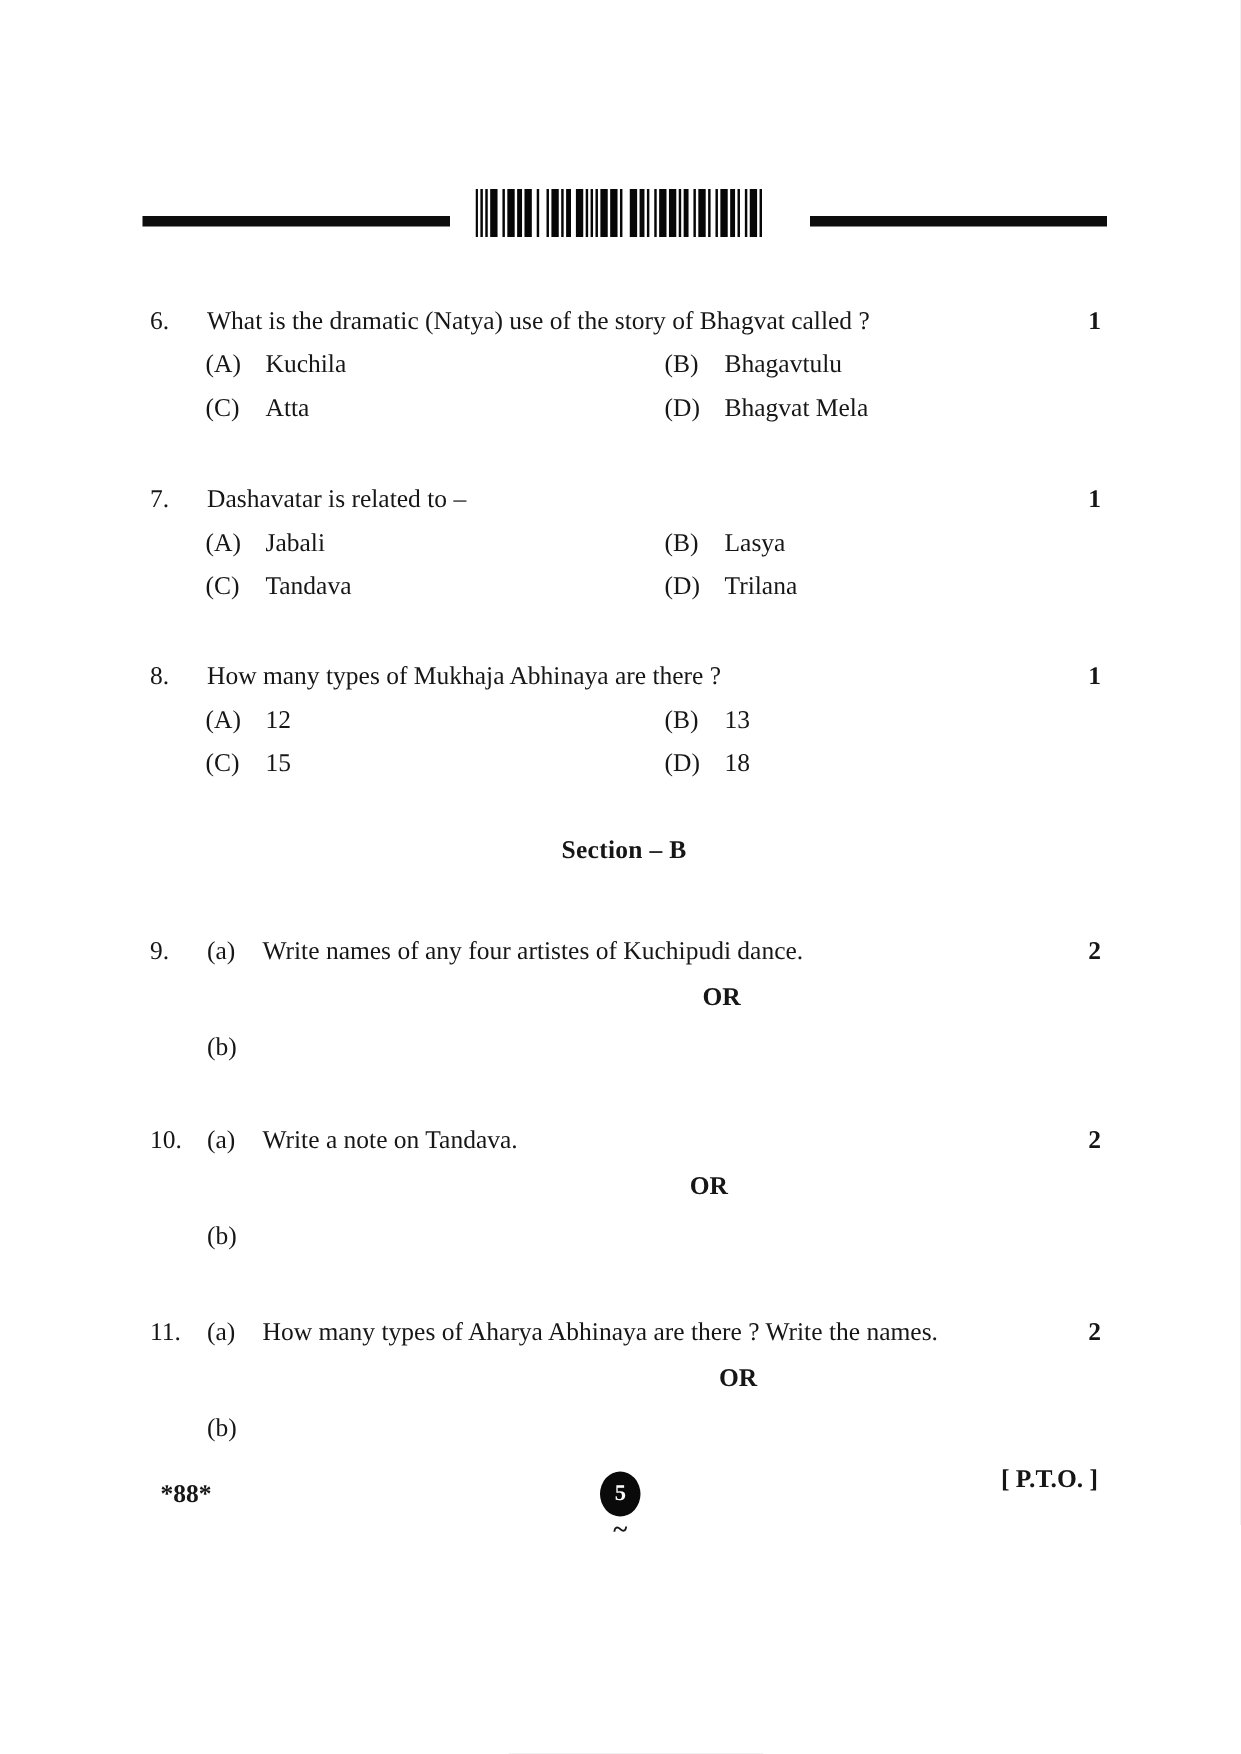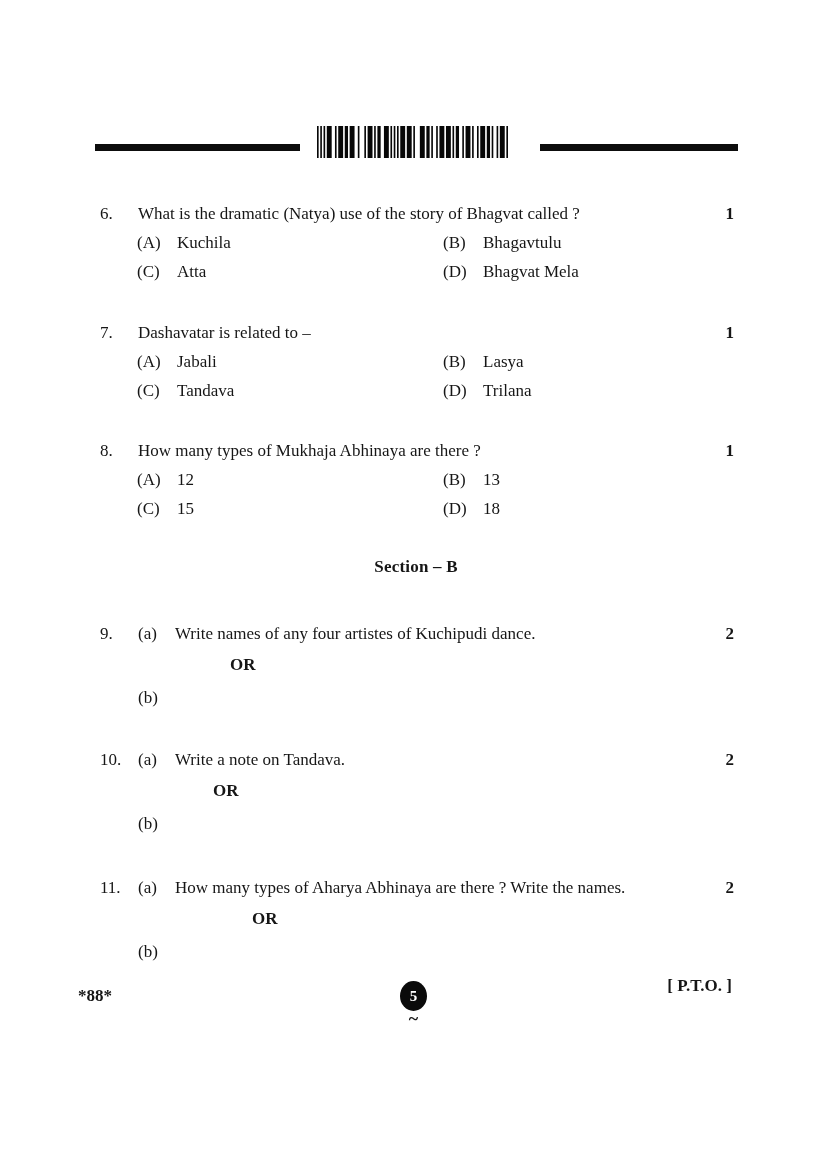--- a/index.html
+++ b/index.html
@@ -29,30 +29,30 @@
   .q-head{display:flex;align-items:flex-start;}
   .q-num{width:38px;flex:none;}
   .q-sub{width:37px;flex:none;}
   .q-text{flex:1;padding-right:14px;}
   .q-marks{flex:none;font-weight:bold;width:12px;text-align:right;margin-right:-2px;}
   .opt-grid{margin-left:37px;margin-top:7px;}
   .opt-row{display:flex;height:29px;align-items:flex-start;}
   .opt{display:flex;}
   .opt.colA{width:306px;flex:none;}
   .opt-label{width:40px;flex:none;}
-  .or-line{font-weight:bold;margin-top:9px;}
+  .or-line{font-weight:bold;margin-top:9px;text-align:center;}
   .b-line{display:flex;margin-top:11px;}
   .b-line .q-sub{margin-left:38px;}
   
   .section-heading{
     position:absolute;top:556px;left:100px;width:632px;
     text-align:center;font-weight:bold;letter-spacing:0.2px;
   }
   
-  .footer-left{position:absolute;top:985px;left:78px;font-weight:bold;}
+  .footer-left{position:absolute;top:985px;left:107px;font-weight:bold;}
   .footer-right{position:absolute;top:975px;right:95px;font-weight:bold;}
   .page-badge{
     position:absolute;top:981px;left:400px;width:27px;height:30px;
     background:#0a0a0a;border-radius:50%;
     display:flex;align-items:center;justify-content:center;
   }
   .page-badge span{color:#ffffff;font-weight:bold;font-size:15px;line-height:15px;}
   .footer-tilde{
     position:absolute;top:1008px;left:400px;width:27px;
     text-align:center;font-weight:bold;font-size:18px;

